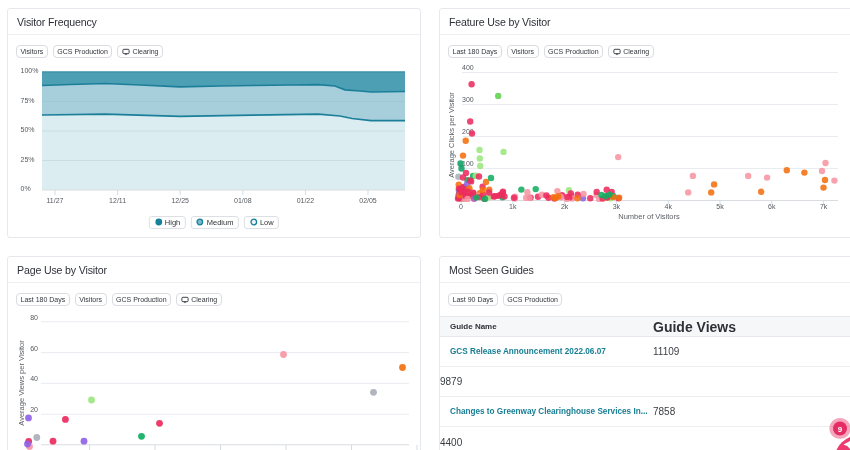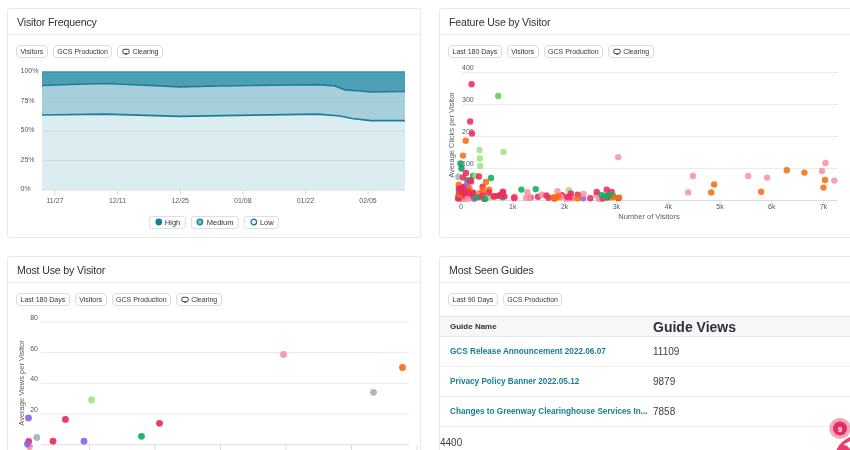--- a/index.html
+++ b/index.html
@@ -266,21 +266,21 @@
 <circle cx="385.5" cy="154.0" r="3.2" fill="#F795A3" fill-opacity="0.88"></circle>
 <circle cx="382.0" cy="162.0" r="3.2" fill="#F795A3" fill-opacity="0.88"></circle>
 <circle cx="385.0" cy="171.0" r="3.2" fill="#F4700F" fill-opacity="0.88"></circle>
 <circle cx="383.5" cy="178.6" r="3.2" fill="#F4700F" fill-opacity="0.88"></circle>
 <circle cx="394.4" cy="171.6" r="3.2" fill="#F795A3" fill-opacity="0.88"></circle>
   </g>
  </svg>
 </div>
 
 <div class="card" style="left:7px;top:256px;width:414px;height:230px">
- <div class="ttl">Most Use by Visitor</div>
+ <div class="ttl">Page Use by Visitor</div>
  <div class="chips" style="top:36px">
   <div class="chip">Last 180 Days</div>
   <div class="chip">Visitors</div>
   <div class="chip">GCS Production</div>
   <div class="chip"><svg width="8" height="8" viewBox="0 0 16 16">
           <rect x="1.8" y="2.6" width="12.4" height="8.8" rx="2" fill="none" stroke="#34373d" stroke-width="1.9"></rect>
           <path d="M5.6 11.4h4.8l-2.4 3z" fill="#34373d"></path>
         </svg>Clearing</div>
  </div>
  <svg width="412" height="228" style="position:absolute;left:0;top:0" font-family="Liberation Sans, sans-serif">
@@ -328,21 +328,20 @@
  <div style="position:absolute;left:0;top:59px;width:100%">
   <div style="height:21px;background:#f6f7f9;border-top:1px solid #e5e8ec;border-bottom:1px solid #e5e8ec;display:flex;align-items:center">
     <span style="font-size:8px;font-weight:bold;color:#2d3037;padding-left:10px;width:213px">Guide Name</span>
     <span style="font-size:14px;font-weight:bold;color:#2d3037">Guide Views</span>
   </div>
   <div class="trow">
         <a>GCS Release Announcement 2022.06.07</a>
         <span>11109</span>
       </div>
   <div class="trow">
-        <a>Privacy Policy Banner 2022.05.12</a>
         <span>9879</span>
       </div>
   <div class="trow">
         <a>Changes to Greenway Clearinghouse Services In...</a>
         <span>7858</span>
       </div>
   <div class="trow" style="border-bottom:none">
         <span>4400</span>
       </div>
  </div>

